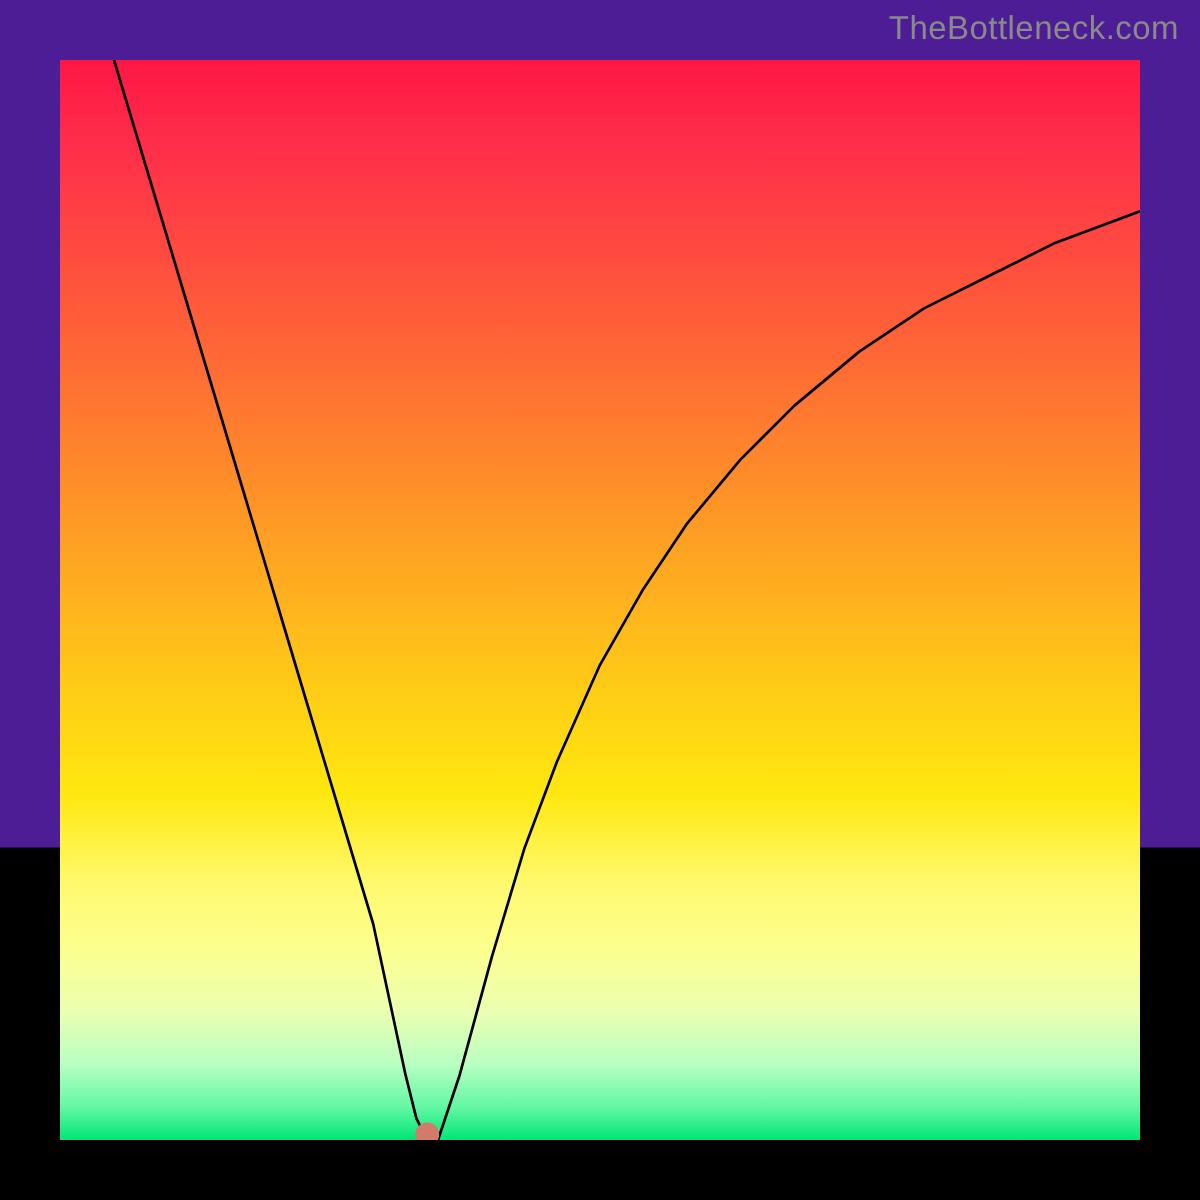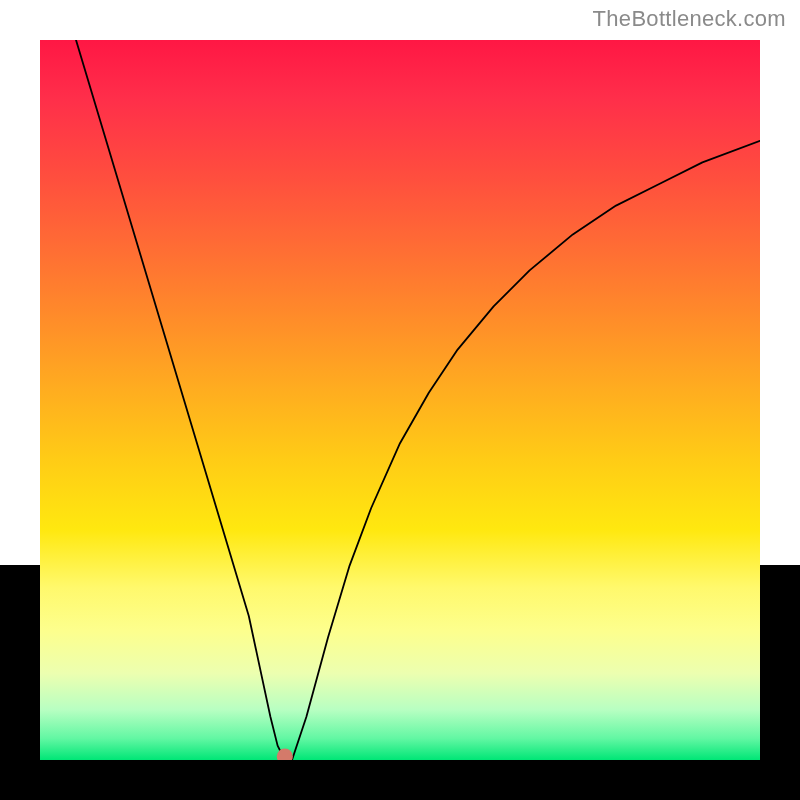--- a/index.html
+++ b/index.html
@@ -8,21 +8,21 @@
     width: 800px;
     height: 800px;
     background: #000;
     overflow: hidden;
     font-family: Arial, Helvetica, sans-serif;
   }
   .frame {
     position: relative;
     width: 800px;
     height: 565px;
-    background: #ffffff;
+    background: #4c1d95;
   }
   .plot-area {
     position: absolute;
     left: 40px;
     top: 40px;
     width: 720px;
     height: 720px;
     background: linear-gradient(
       to bottom,
       #ff1744 0%,

